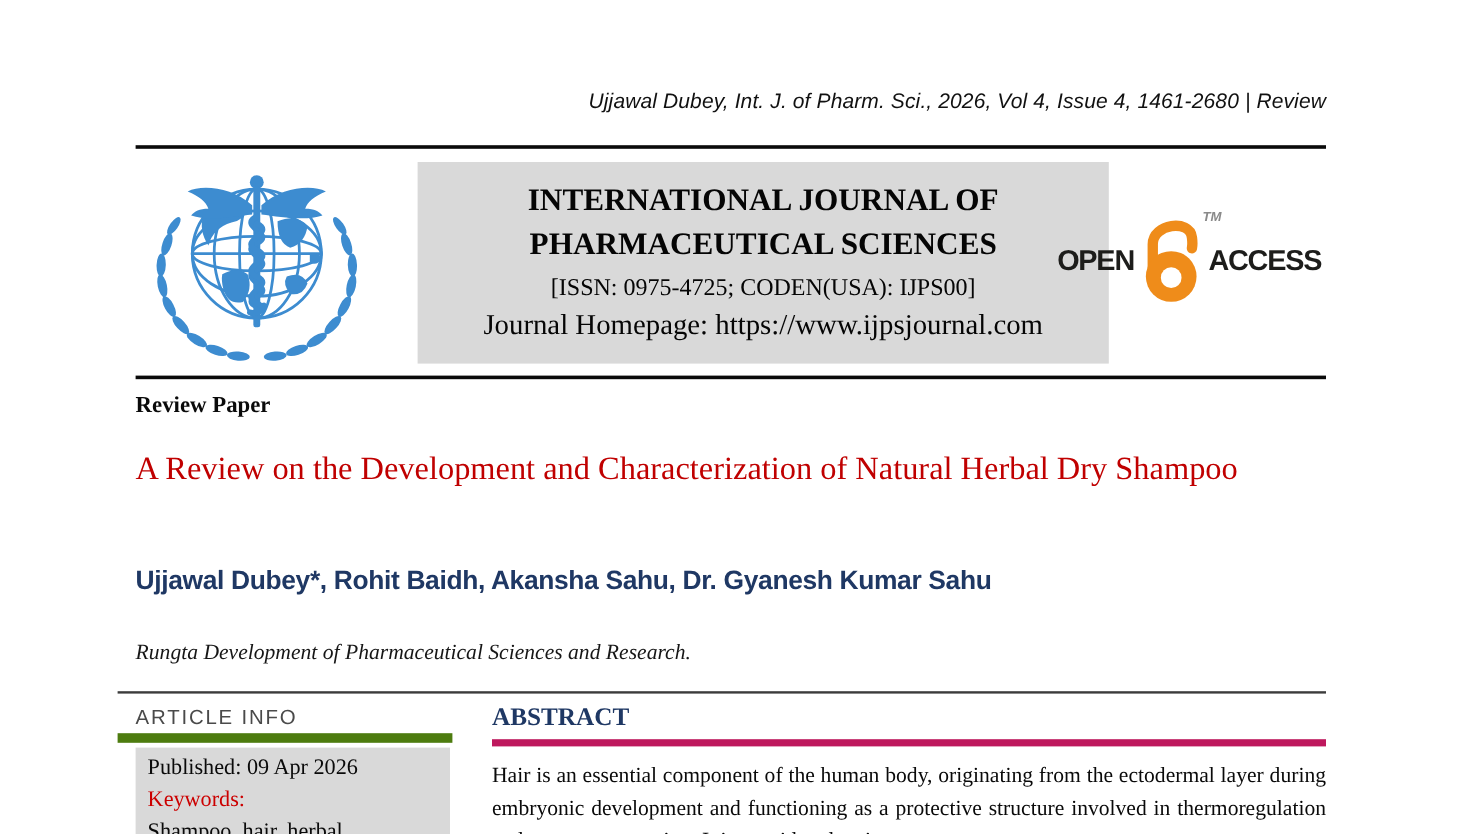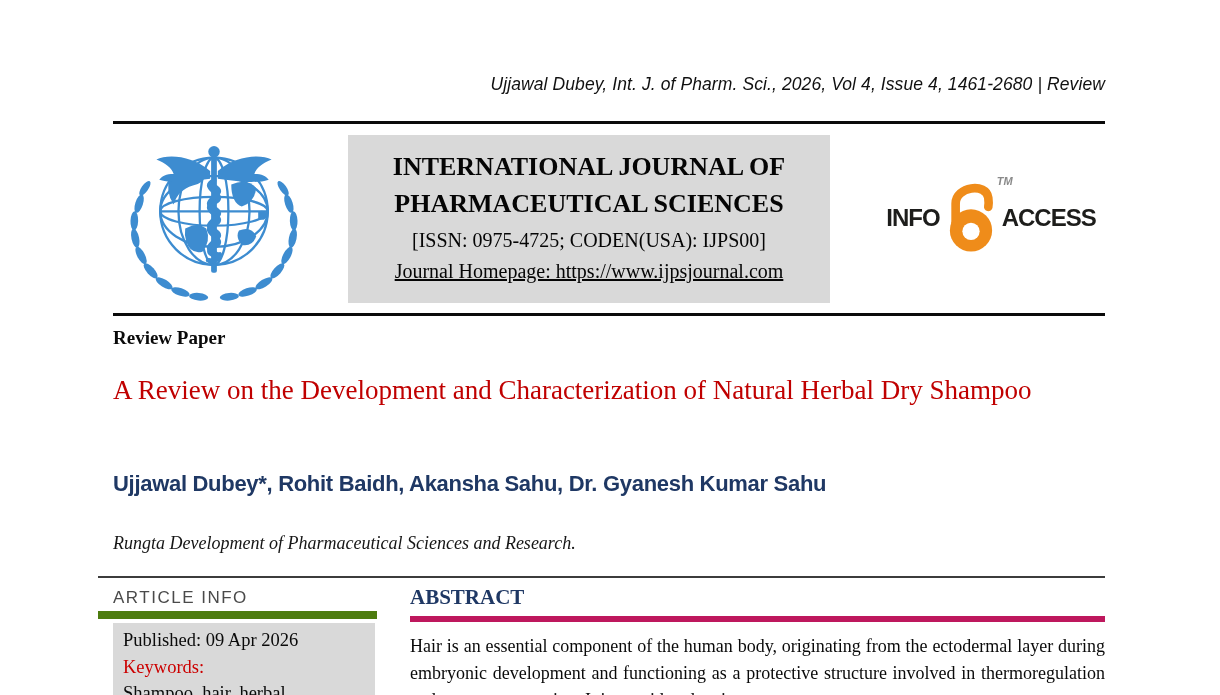--- a/index.html
+++ b/index.html
@@ -17,26 +17,26 @@
   .rule-thick{ position:absolute; left:113px; width:992px; height:3px; background:#0a0a0a; }
   .rule-top{ top:121px; }
   .rule-mid{ top:313px; }
 
   
   .banner{ position:absolute; left:113px; top:133px; width:992px; height:172px; }
   .logo-wrap{ position:absolute; left:5px; top:2px; width:192px; height:168px; }
   .logo-wrap svg{ width:100%; height:100%; }
 
   .journal-box{
-    position:absolute; left:235px; top:2px; width:482px; height:168px;
+    position:absolute; left:235px; top:2px; width:576px; height:168px;
     background:#d9d9d9; text-align:center; padding-top:13px;
   }
   .journal-title{ font-size:26px; font-weight:bold; line-height:37px; color:#050505; }
   .journal-issn{ font-size:20px; line-height:32px; margin-top:2px; color:#050505; }
-  .journal-home{ font-size:20px; line-height:31px; color:#050505;text-decoration:underline; }
+  .journal-home{ font-size:24px; line-height:31px; color:#050505; }
 
   .oa{
     position:absolute; left:764px; top:40px; width:228px; height:90px;
     display:flex; align-items:center; justify-content:center; gap:7px;
     font-family:"Liberation Sans", sans-serif;
   }
   .oa-word{ font-size:24px; font-weight:bold; color:#1d1d1b; letter-spacing:-1px; }
   .oa-lock{ position:relative; width:48px; height:76px; margin-top:-4px;font-style:italic; }
   .oa-lock svg{ width:48px; height:76px; display:block; }
   .oa-tm{
@@ -147,21 +147,21 @@
   </div>
 
   <div class="journal-box">
     <div class="journal-title">INTERNATIONAL JOURNAL OF</div>
     <div class="journal-title">PHARMACEUTICAL SCIENCES</div>
     <div class="journal-issn">[ISSN: 0975-4725; CODEN(USA): IJPS00]</div>
     <div class="journal-home">Journal Homepage: https://www.ijpsjournal.com</div>
   </div>
 
   <div class="oa">
-    <span class="oa-word">INFO</span>
+    <span class="oa-word">OPEN</span>
     <span class="oa-lock">
       <svg viewBox="0 0 50 78" aria-hidden="true">
         <path d="M9 46 L9 26 C9 8 41 4 43 20 C43.6 24.5 43.6 26.5 43 29.5" fill="none" stroke="#ef8c1a" stroke-width="9" stroke-linecap="round"></path>
         <circle cx="25" cy="54" r="22" fill="#ef8c1a"></circle>
         <circle cx="25" cy="55" r="9" fill="#ffffff"></circle>
       </svg>
       <span class="oa-tm">TM</span>
     </span>
     <span class="oa-word">ACCESS</span>
   </div>

